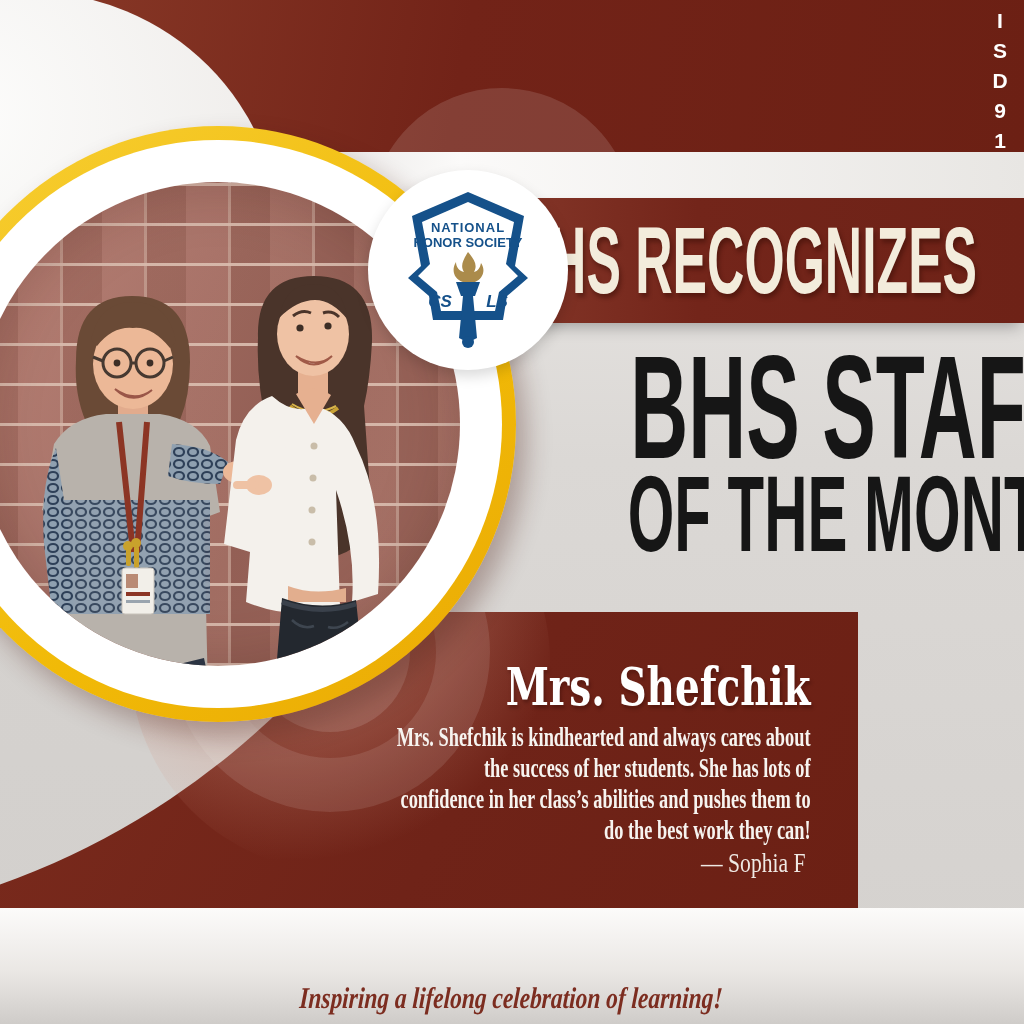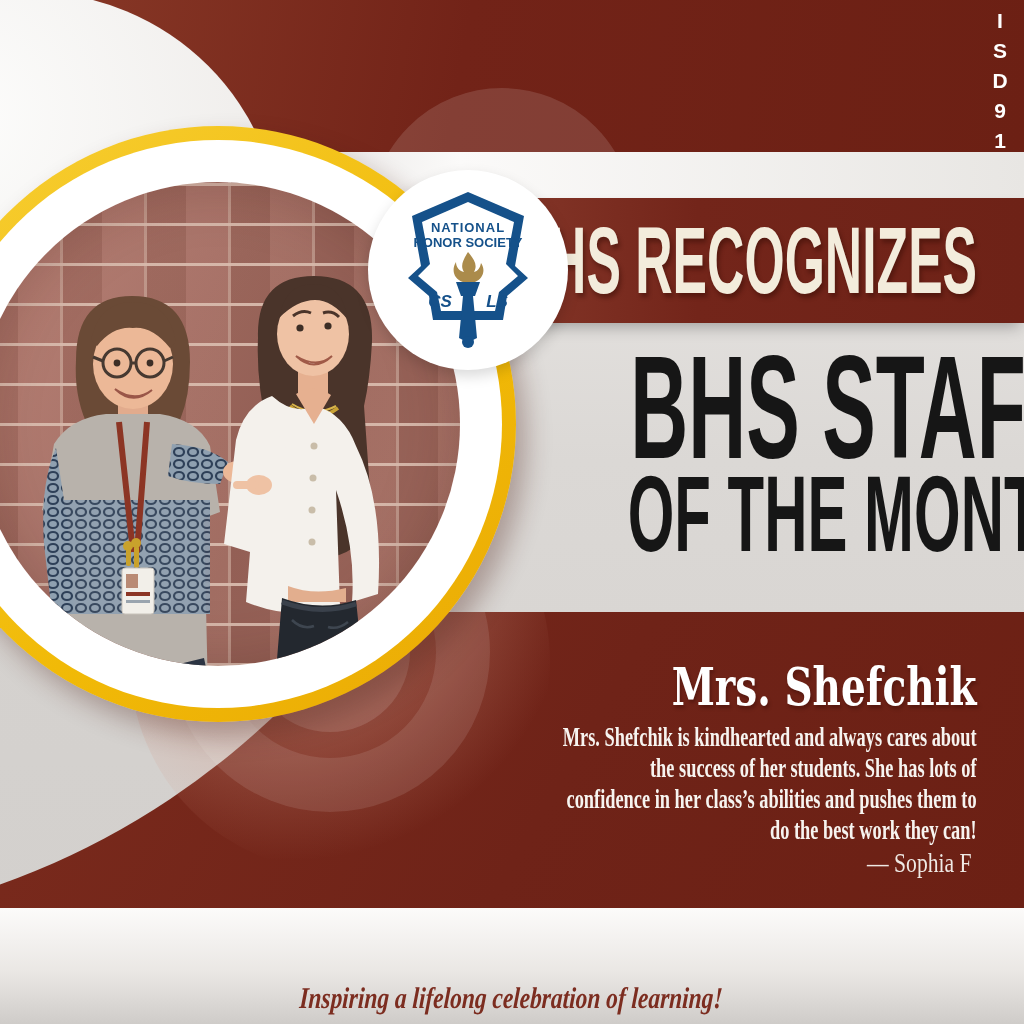--- a/index.html
+++ b/index.html
@@ -30,21 +30,21 @@
     display:flex;align-items:center;justify-content:flex-end;padding-right:47px;box-sizing:border-box;}
   #kicker{font-weight:bold;font-size:94px;color:#f3ecdc;white-space:nowrap;
     transform:scaleX(0.55);transform-origin:right center;
     text-shadow:4px 4px 6px rgba(50,10,5,0.45);}
   
   .display{left:516px;width:508px;text-align:center;color:#161616;font-weight:bold;
     white-space:nowrap;line-height:1;}
   #title1{top:335px;font-size:146px;transform:scaleX(0.55);transform-origin:center top;}
   #title2{top:461px;font-size:107px;transform:scaleX(0.56);transform-origin:center top;}
   
-  #quote-band{left:0;top:612px;width:1024px;height:296px;overflow:hidden;
+  #quote-band{left:0;top:612px;width:858px;height:296px;overflow:hidden;
     background:linear-gradient(120deg,#7b2b1d 0%,#6f2318 55%,#6c2014 100%);}
   #cutout{left:-1040px;top:-1238px;width:1556px;height:1556px;border-radius:50%;
     background:linear-gradient(180deg,#dcd9d6 0%,#d3d0cd 100%);}
   #blob{left:130px;top:-160px;width:420px;height:420px;border-radius:50%;
     background:radial-gradient(circle at 38% 30%,rgba(236,200,188,0.55) 0%,rgba(210,150,132,0.28) 45%,rgba(130,60,45,0) 72%);}
   #ring-b{left:170px;top:-120px;width:320px;height:320px;border-radius:50%;
     border:54px solid rgba(255,255,255,0.10);box-sizing:border-box;}
   #disc-b{left:250px;top:-40px;width:160px;height:160px;border-radius:50%;
     background:rgba(255,255,255,0.13);}
   #honoree{right:47px;top:44px;font-family:"DejaVu Serif",serif;font-weight:bold;

